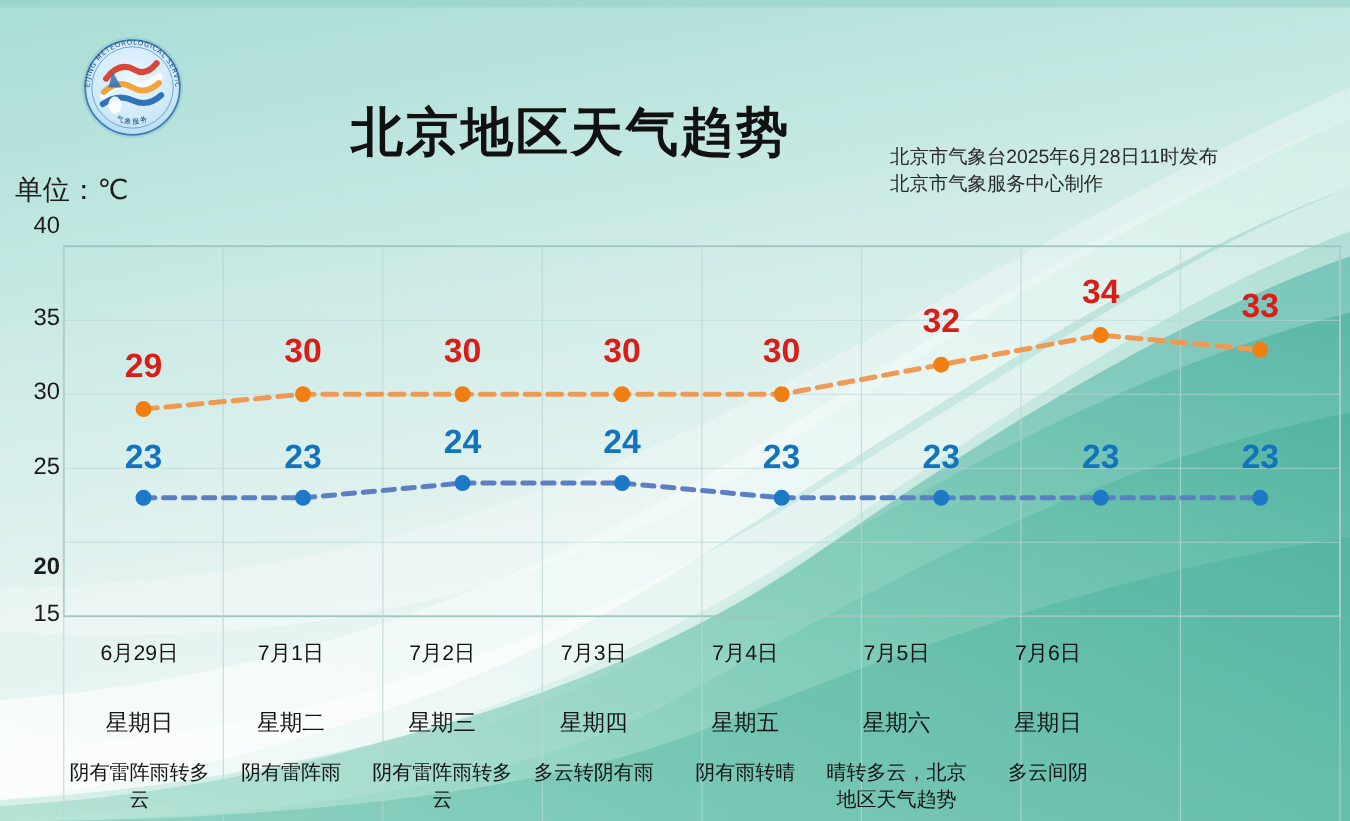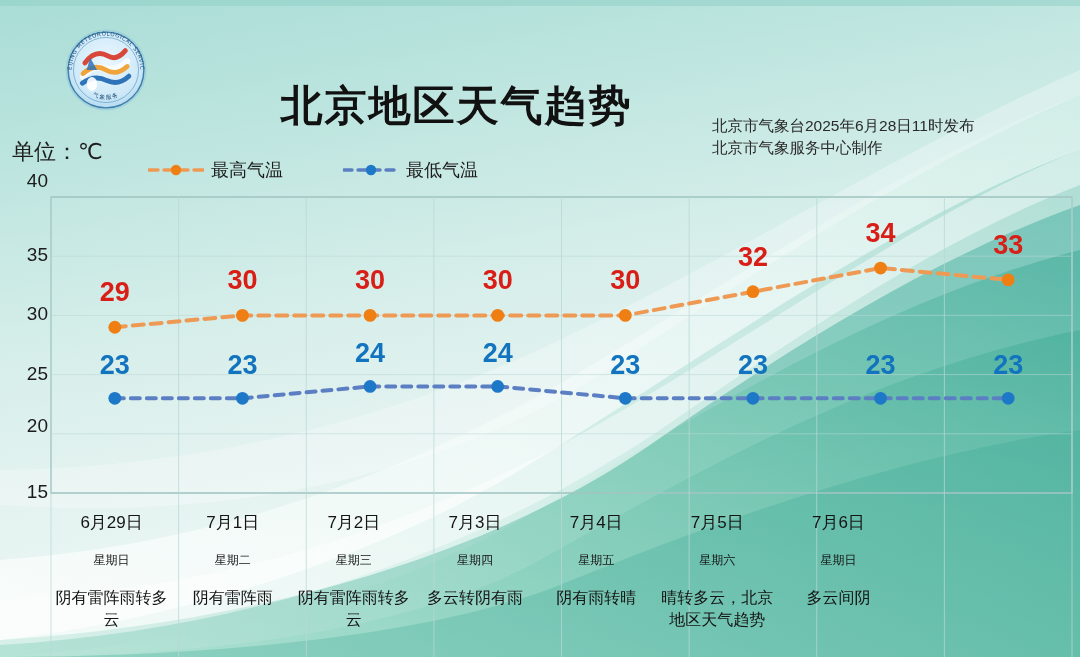--- a/index.html
+++ b/index.html
@@ -34,21 +34,21 @@
   .lgtxt{font-size:18px;color:#1d1d1d;}
 
   
   #chart{position:absolute;left:0;top:0;width:1080px;height:657px;}
   .ytick{position:absolute;font-size:19px;color:#1b1b1b;text-align:right;width:40px;left:8px;}
 
   
   #xcols{position:absolute;left:51px;top:497px;width:848px;height:160px;display:flex;}
   .xcol{flex:1 1 0;position:relative;text-align:center;padding:0 4px;box-sizing:border-box;}
   .xdate{margin-top:14px;font-size:17px;color:#141414;}
-  .xday{margin-top:18px;font-size:12px;color:#141414;}
+  .xday{margin-top:32px;font-size:18px;color:#141414;}
   .xwx{margin-top:18px;font-size:16px;color:#141414;line-height:22px;}
 </style>
 </head>
 <body>
 
 <div id="stage">
 
   <svg class="bgsvg" viewBox="0 0 1080 657" preserveAspectRatio="none">
     <defs>
       <linearGradient id="gw1" x1="0" y1="1" x2="1" y2="0">
@@ -112,36 +112,20 @@
 
   <div id="title">北京地区天气趋势</div>
 
   <div id="pub">
     <div>北京市气象台2025年6月28日11时发布</div>
     <div>北京市气象服务中心制作</div>
   </div>
 
   <div id="unit">单位：℃</div>
 
-  <div id="legend">
-    <div class="lg">
-      <svg class="lgline" viewBox="0 0 56 14">
-        <line x1="1" y1="7" x2="55" y2="7" stroke="#EE9A55" stroke-width="3.4" stroke-dasharray="9 6" stroke-linecap="round"></line>
-        <circle cx="28" cy="7" r="5.2" fill="#F07F13"></circle>
-      </svg>
-      <span class="lgtxt">最高气温</span>
-    </div>
-    <div class="lg">
-      <svg class="lgline" viewBox="0 0 56 14">
-        <line x1="1" y1="7" x2="55" y2="7" stroke="#5C7FC4" stroke-width="3.4" stroke-dasharray="8 6" stroke-linecap="round"></line>
-        <circle cx="28" cy="7" r="5.2" fill="#1E78C8"></circle>
-      </svg>
-      <span class="lgtxt">最低气温</span>
-    </div>
-  </div>
 
   <svg id="chart" viewBox="0 0 1080 657">
       <line x1="51" y1="197" x2="1072" y2="197" stroke="#b9d7d4" stroke-width="1" opacity="0.55"></line>
       <line x1="51" y1="256.2" x2="1072" y2="256.2" stroke="#b9d7d4" stroke-width="1" opacity="0.55"></line>
       <line x1="51" y1="315.4" x2="1072" y2="315.4" stroke="#b9d7d4" stroke-width="1" opacity="0.55"></line>
       <line x1="51" y1="374.6" x2="1072" y2="374.6" stroke="#b9d7d4" stroke-width="1" opacity="0.55"></line>
       <line x1="51" y1="433.8" x2="1072" y2="433.8" stroke="#b9d7d4" stroke-width="1" opacity="0.55"></line>
       <line x1="51" y1="493" x2="1072" y2="493" stroke="#b9d7d4" stroke-width="1" opacity="0.55"></line>
       <rect x="51" y="197" width="1021" height="296" fill="none" stroke="#9ec4c0" stroke-width="1.4"></rect>
       <line x1="178.625" y1="197" x2="178.625" y2="657" stroke="#b9d7d4" stroke-width="1" opacity="0.75"></line>
@@ -187,21 +171,21 @@
       <text x="880.5625" y="374.28" text-anchor="middle" font-size="27" font-weight="bold" fill="#1273BE" font-family="&quot;Liberation Sans&quot;, sans-serif">23</text>
       <circle cx="1008.1875" cy="398.28" r="6.4" fill="#1E78C8"></circle>
       <text x="1008.1875" y="374.28" text-anchor="middle" font-size="27" font-weight="bold" fill="#1273BE" font-family="&quot;Liberation Sans&quot;, sans-serif">23</text>
     </svg>
 
   <div id="yticks">
       <div class="ytick" style="top: 170px;">40</div>
       <div class="ytick" style="top: 244.2px;">35</div>
       <div class="ytick" style="top: 303.4px;">30</div>
       <div class="ytick" style="top: 362.6px;">25</div>
-      <div class="ytick" style="top: 415px;">20</div>
+      <div class="ytick" style="top: 443px; font-weight: bold;">20</div>
       <div class="ytick" style="top: 481px;">15</div>
     </div>
 
   <div id="xcols">
       <div class="xcol">
         <div class="xdate">6月29日</div>
         <div class="xday">星期日</div>
         <div class="xwx">阴有雷阵雨转多云</div>
       </div>
       <div class="xcol">

